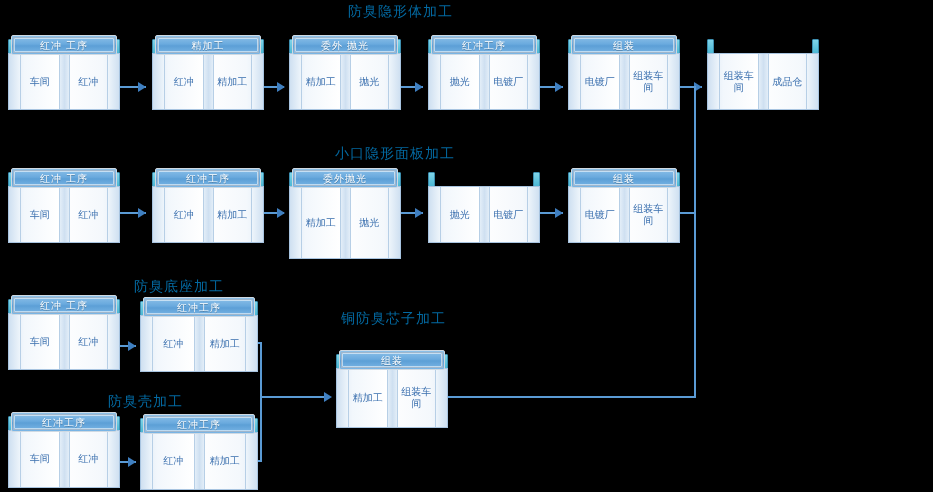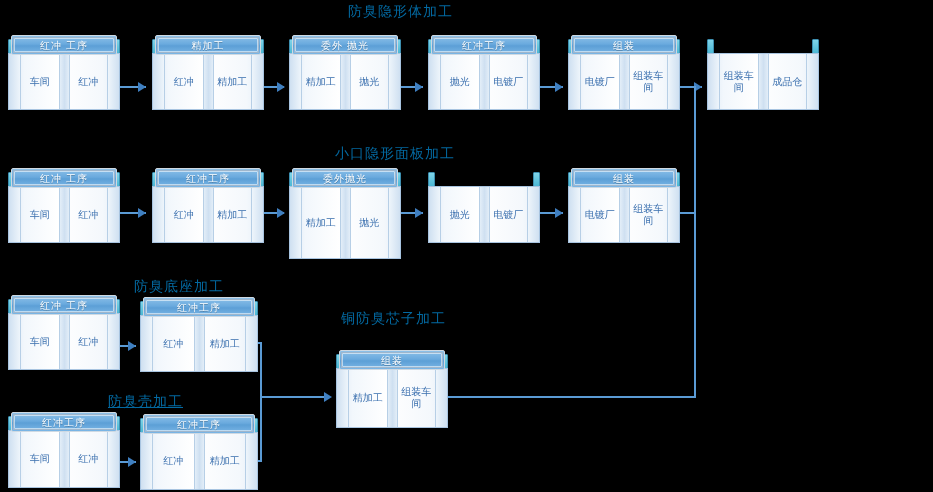--- a/index.html
+++ b/index.html
@@ -126,21 +126,21 @@
   }
 </style>
 </head>
 <body>
 
 <div id="canvas">
 
   <div class="sec-title" style="left:348px;top:2px;">防臭隐形体加工</div>
   <div class="sec-title" style="left:335px;top:144px;">小口隐形面板加工</div>
   <div class="sec-title" style="left:118px;top:277px;margin-left:16px;">防臭底座加工</div>
-  <div class="sec-title" style="left:108px;top:392px;text-decoration:underline;">防臭壳加工</div>
+  <div class="sec-title" style="left:108px;top:392px;">防臭壳加工</div>
   <div class="sec-title" style="left:341px;top:309px;">铜防臭芯子加工</div>
 
   <div class="pbox" style="left:8px;top:35px;width:112px;height:75px;">
     <div class="tab-l"></div>
     <div class="tab-r"></div>
     <div class="hdr">
       <div class="hdr-inner"></div>
       <span class="hdr-txt">红冲 工序</span>
     </div>
     <div class="body">

